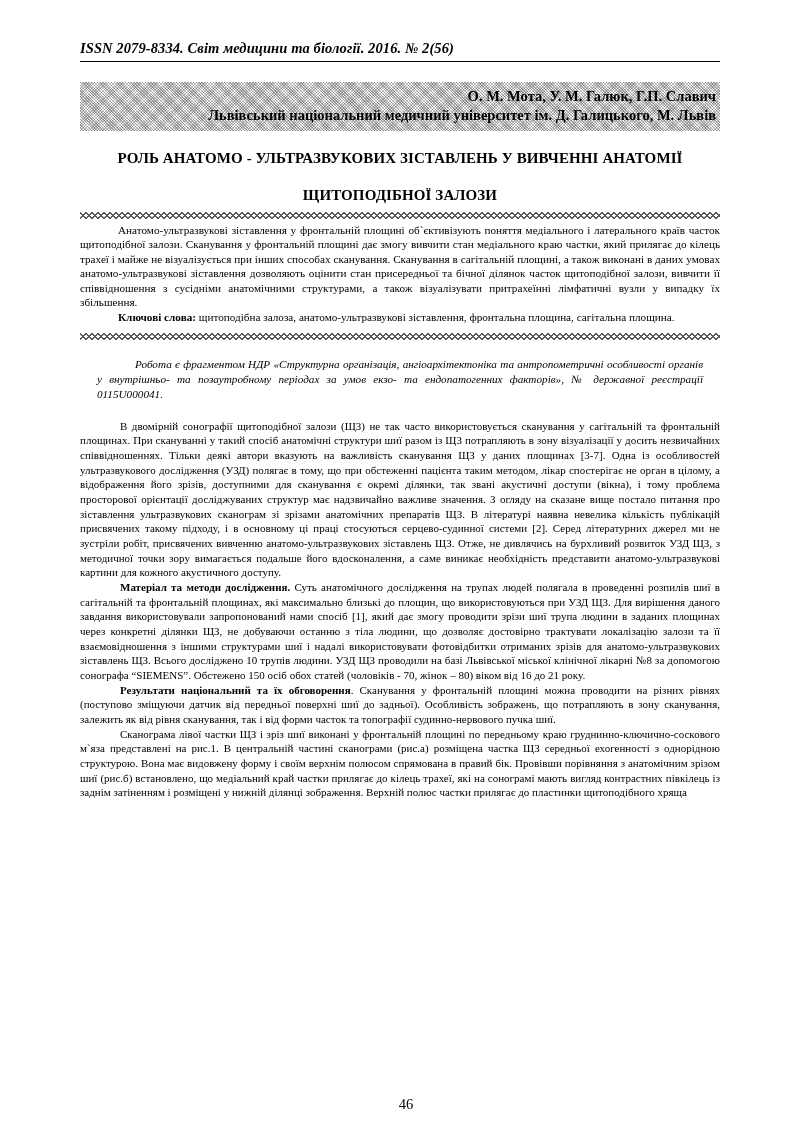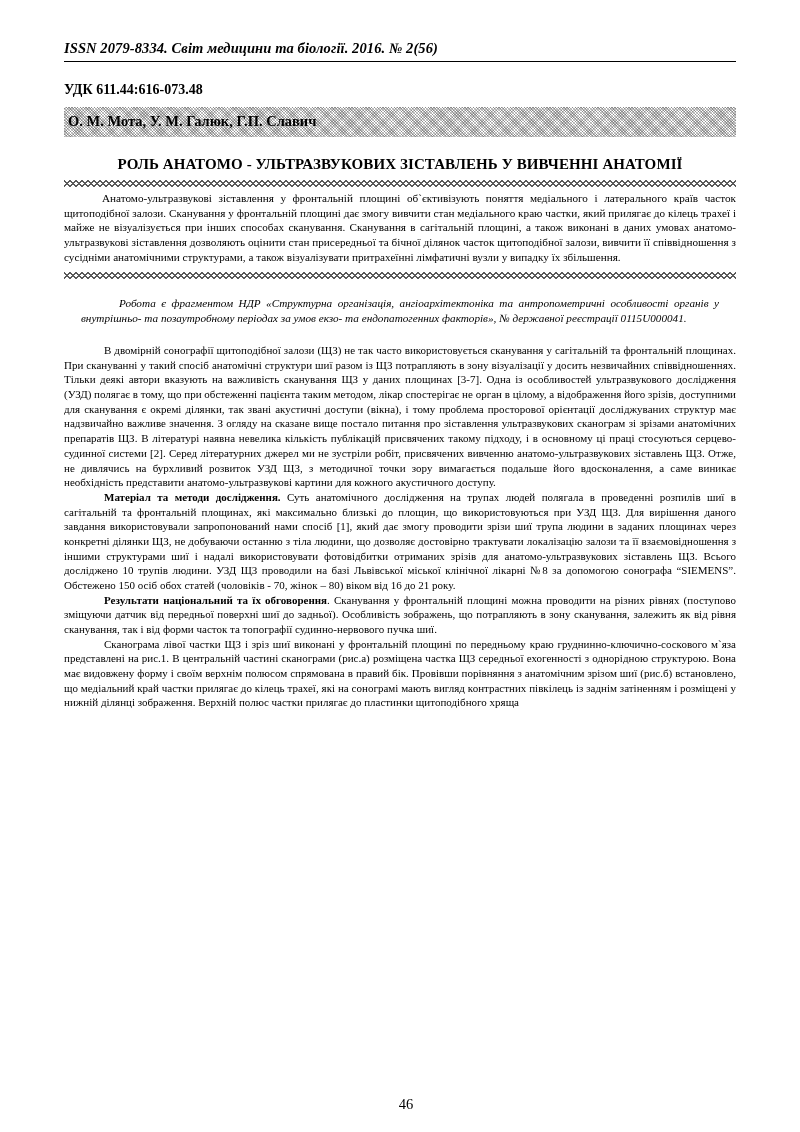--- a/index.html
+++ b/index.html
@@ -15,21 +15,21 @@
     position: relative;
     overflow: hidden;
   }
 
   .page {
     position: absolute;
     left: 0; top: 0;
     width: 800px;
     height: 1006px;
     box-sizing: border-box;
-    padding: 0 64px;
+    padding: 0 80px;
   }
 
   
   .runhead {
     margin-top: 40px;
     font-size: 14.5px;
     font-weight: bold;
     font-style: italic;
     letter-spacing: 0.1px;
     padding-bottom: 4px;
@@ -52,21 +52,21 @@
   
   .authors-block {
     background-color: #ffffff;
     background-image:
       repeating-linear-gradient(45deg,
         rgba(0,0,0,0.30) 0px, rgba(0,0,0,0.30) 1px,
         rgba(0,0,0,0) 1px, rgba(0,0,0,0) 2px),
       repeating-linear-gradient(-45deg,
         rgba(0,0,0,0.22) 0px, rgba(0,0,0,0.22) 1px,
         rgba(0,0,0,0) 1px, rgba(0,0,0,0) 2px);
-    text-align: left;
+    text-align: right;
     padding: 5px 4px 6px 4px;
     margin-bottom: 12px;
   }
   .authors-line {
     font-size: 14.5px;
     font-weight: bold;
     line-height: 1.32;
     white-space: nowrap;
   }
 
@@ -139,34 +139,36 @@
   }
 </style>
 </head>
 <body>
 
 <div class="page">
 
   <div class="runhead">ISSN 2079-8334. Світ медицини та біології. 2016. № 2(56)</div>
   <div class="runhead-rule"></div>
 
-  <div class="udc">УДК 611.44:616-073.48</div>
 
   <div class="authors-block">
     <div class="authors-line">О. М. Мота, У. М. Галюк, Г.П. Славич</div>
+    <div class="authors-line">Львівський національний медичний університет ім. Д. Галицького, М. Львів</div>
   </div>
 
   <div class="article-title">
     <span class="ln">РОЛЬ АНАТОМО - УЛЬТРАЗВУКОВИХ ЗІСТАВЛЕНЬ У ВИВЧЕННІ АНАТОМІЇ</span>
+    <span class="ln">ЩИТОПОДІБНОЇ ЗАЛОЗИ</span>
   </div>
 
   <div class="zigzag"></div>
 
   <div class="abstract">
     <p>Анатомо-ультразвукові зіставлення у фронтальній площині об`єктивізують поняття медіального і латерального країв часток щитоподібної залози. Сканування у фронтальній площині дає змогу вивчити стан медіального краю частки, який прилягає до кілець трахеї і майже не візуалізується при інших способах сканування. Сканування в сагітальній площині, а також виконані в даних умовах анатомо-ультразвукові зіставлення дозволяють оцінити стан присередньої та бічної ділянок часток щитоподібної залози, вивчити її співвідношення з сусідніми анатомічними структурами, а також візуалізувати притрахеїнні лімфатичні вузли у випадку їх збільшення.</p>
+    <p><span class="kw-label">Ключові слова:</span> <span>щитоподібна залоза, анатомо-ультразвукові зіставлення, фронтальна площина, сагітальна площина.</span></p>
   </div>
 
   <div class="zigzag" style="margin-top:8px;"></div>
 
   <div class="funding">
     <p>Робота є фрагментом НДР «Структурна організація, ангіоархітектоніка та антропометричні особливості органів у внутрішньо- та позаутробному періодах за умов екзо- та ендопатогенних факторів», № державної реєстрації 0115U000041.</p>
   </div>
 
   <div class="body-text">
     <p>В двомірній сонографії щитоподібної залози (ЩЗ) не так часто використовується сканування у сагітальній та фронтальній площинах. При скануванні у такий спосіб анатомічні структури шиї разом із ЩЗ потрапляють в зону візуалізації у досить незвичайних співвідношеннях. Тільки деякі автори вказують на важливість сканування ЩЗ у даних площинах [3-7]. Одна із особливостей ультразвукового дослідження (УЗД) полягає в тому, що при обстеженні пацієнта таким методом, лікар спостерігає не орган в цілому, а відображення його зрізів, доступними для сканування є окремі ділянки, так звані акустичні доступи (вікна), і тому проблема просторової орієнтації досліджуваних структур має надзвичайно важливе значення. З огляду на сказане вище постало питання про зіставлення ультразвукових сканограм зі зрізами анатомічних препаратів ЩЗ. В літературі наявна невелика кількість публікацій присвячених такому підходу, і в основному ці праці стосуються серцево-судинної системи [2]. Серед літературних джерел ми не зустріли робіт, присвячених вивченню анатомо-ультразвукових зіставлень ЩЗ. Отже, не дивлячись на бурхливий розвиток УЗД ЩЗ, з методичної точки зору вимагається подальше його вдосконалення, а саме виникає необхідність представити анатомо-ультразвукові картини для кожного акустичного доступу.</p>

